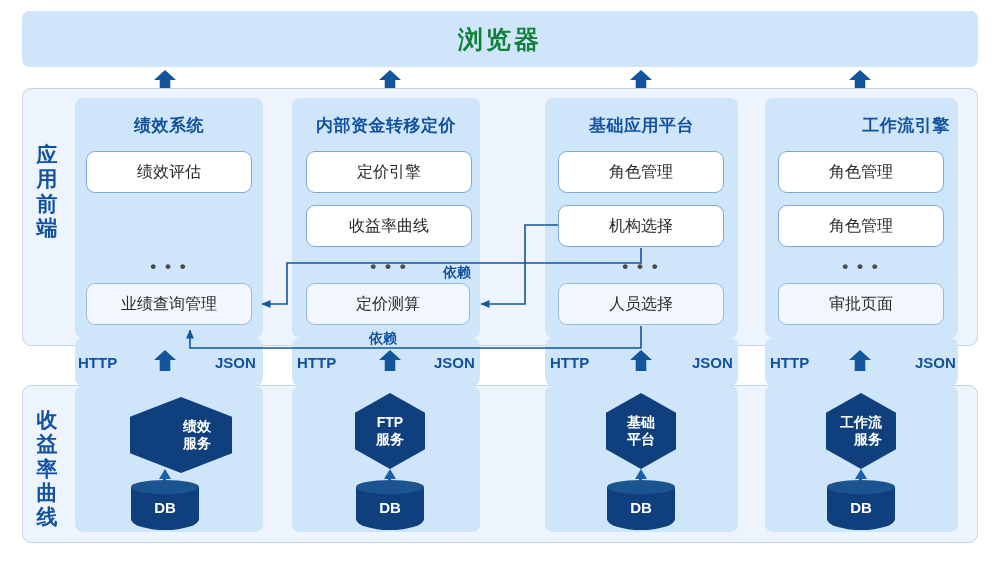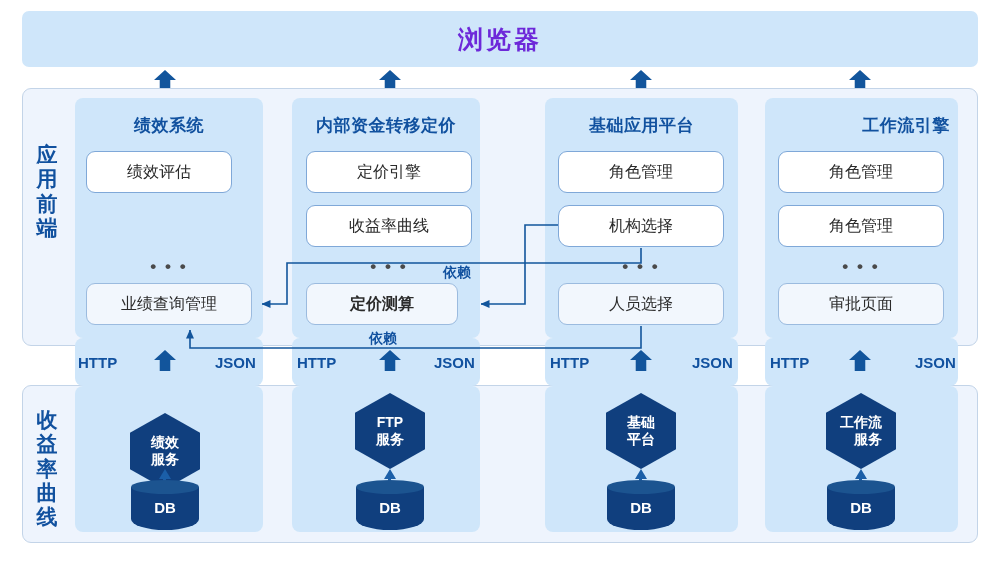--- a/index.html
+++ b/index.html
@@ -28,21 +28,21 @@
     height: 56px;
     background: #cfe6fa;
     border-radius: 7px;
     display: flex;
     align-items: center;
     justify-content: center;
   }
   #browser-bar .title {
     font-size: 25px;
     font-weight: bold;
-    color: #6d28d9;
+    color: #15803d;
     letter-spacing: 3px;
   }
 
   
   .panel {
     position: absolute;
     background: #eef4fd;
     border: 1px solid #c3d4e8;
     border-radius: 9px;
     box-sizing: border-box;
@@ -279,31 +279,31 @@
 
   <div class="col-band band-top" style="left:765px; width:193px;"></div>
   <div class="col-band band-mid" style="left:765px; width:193px;"></div>
   <div class="col-band band-bot" style="left:765px; width:193px;"></div>
 
   <div class="col-title" style="left:75px; width:188px;">绩效系统</div>
   <div class="col-title" style="left:292px; width:188px;">内部资金转移定价</div>
   <div class="col-title" style="left:545px; width:193px;">基础应用平台</div>
   <div class="col-title" style="left:765px; width:198px;margin-left:42px;">工作流引擎</div>
 
-  <div class="mod-box" style="left:86px; top:151px; width:146px;">绩效评估</div>
+  <div class="mod-box" style="left:86px; top:151px; width:166px;">绩效评估</div>
   <div class="ellipsis" style="left:86px; width:166px;">• • •</div>
   <div class="mod-box tinted" style="left:86px; top:283px; width:166px;">业绩查询管理</div>
 
   <div class="mod-box" style="left:306px; top:151px; width:166px;">定价引擎</div>
   <div class="mod-box" style="left:306px; top:205px; width:166px;">收益率曲线</div>
   <div class="ellipsis" style="left:306px; width:166px;">• • •</div>
-  <div class="mod-box tinted" style="left:306px; top:283px; width:152px;font-weight:bold;">定价测算</div>
+  <div class="mod-box tinted" style="left:306px; top:283px; width:164px;">定价测算</div>
 
   <div class="mod-box" style="left:558px; top:151px; width:166px;">角色管理</div>
-  <div class="mod-box" style="left:558px; top:205px; width:166px;border-radius:11px;">机构选择</div>
+  <div class="mod-box" style="left:558px; top:205px; width:166px;">机构选择</div>
   <div class="ellipsis" style="left:558px; width:166px;">• • •</div>
   <div class="mod-box tinted" style="left:558px; top:283px; width:166px;">人员选择</div>
 
   <div class="mod-box" style="left:778px; top:151px; width:166px;">角色管理</div>
   <div class="mod-box" style="left:778px; top:205px; width:166px;">角色管理</div>
   <div class="ellipsis" style="left:778px; width:166px;">• • •</div>
   <div class="mod-box tinted" style="left:778px; top:283px; width:166px;">审批页面</div>
 
   <div class="proto-label" style="left:78px;">HTTP</div>
   <div class="proto-label" style="left:215px;">JSON</div>
@@ -312,21 +312,21 @@
   <div class="proto-label" style="left:550px;">HTTP</div>
   <div class="proto-label" style="left:692px;">JSON</div>
   <div class="proto-label" style="left:770px;">HTTP</div>
   <div class="proto-label" style="left:915px;">JSON</div>
 
   <div class="block-arrow" style="left:154px; top:350px;"></div>
   <div class="block-arrow" style="left:379px; top:350px;"></div>
   <div class="block-arrow" style="left:630px; top:350px;"></div>
   <div class="block-arrow" style="left:849px; top:350px;"></div>
 
-  <div class="hexagon" style="left:130px; top:413px;">
+  <div class="hexagon" style="left:130px; top:397px;padding-left:32px;">
     <span>
       <span>绩效</span><br><span>服务</span>
     </span>
   </div>
   <div class="hexagon" style="left:355px; top:393px;">
     <span>
       <span>FTP</span><br><span>服务</span>
     </span>
   </div>
   <div class="hexagon" style="left:606px; top:393px;">

